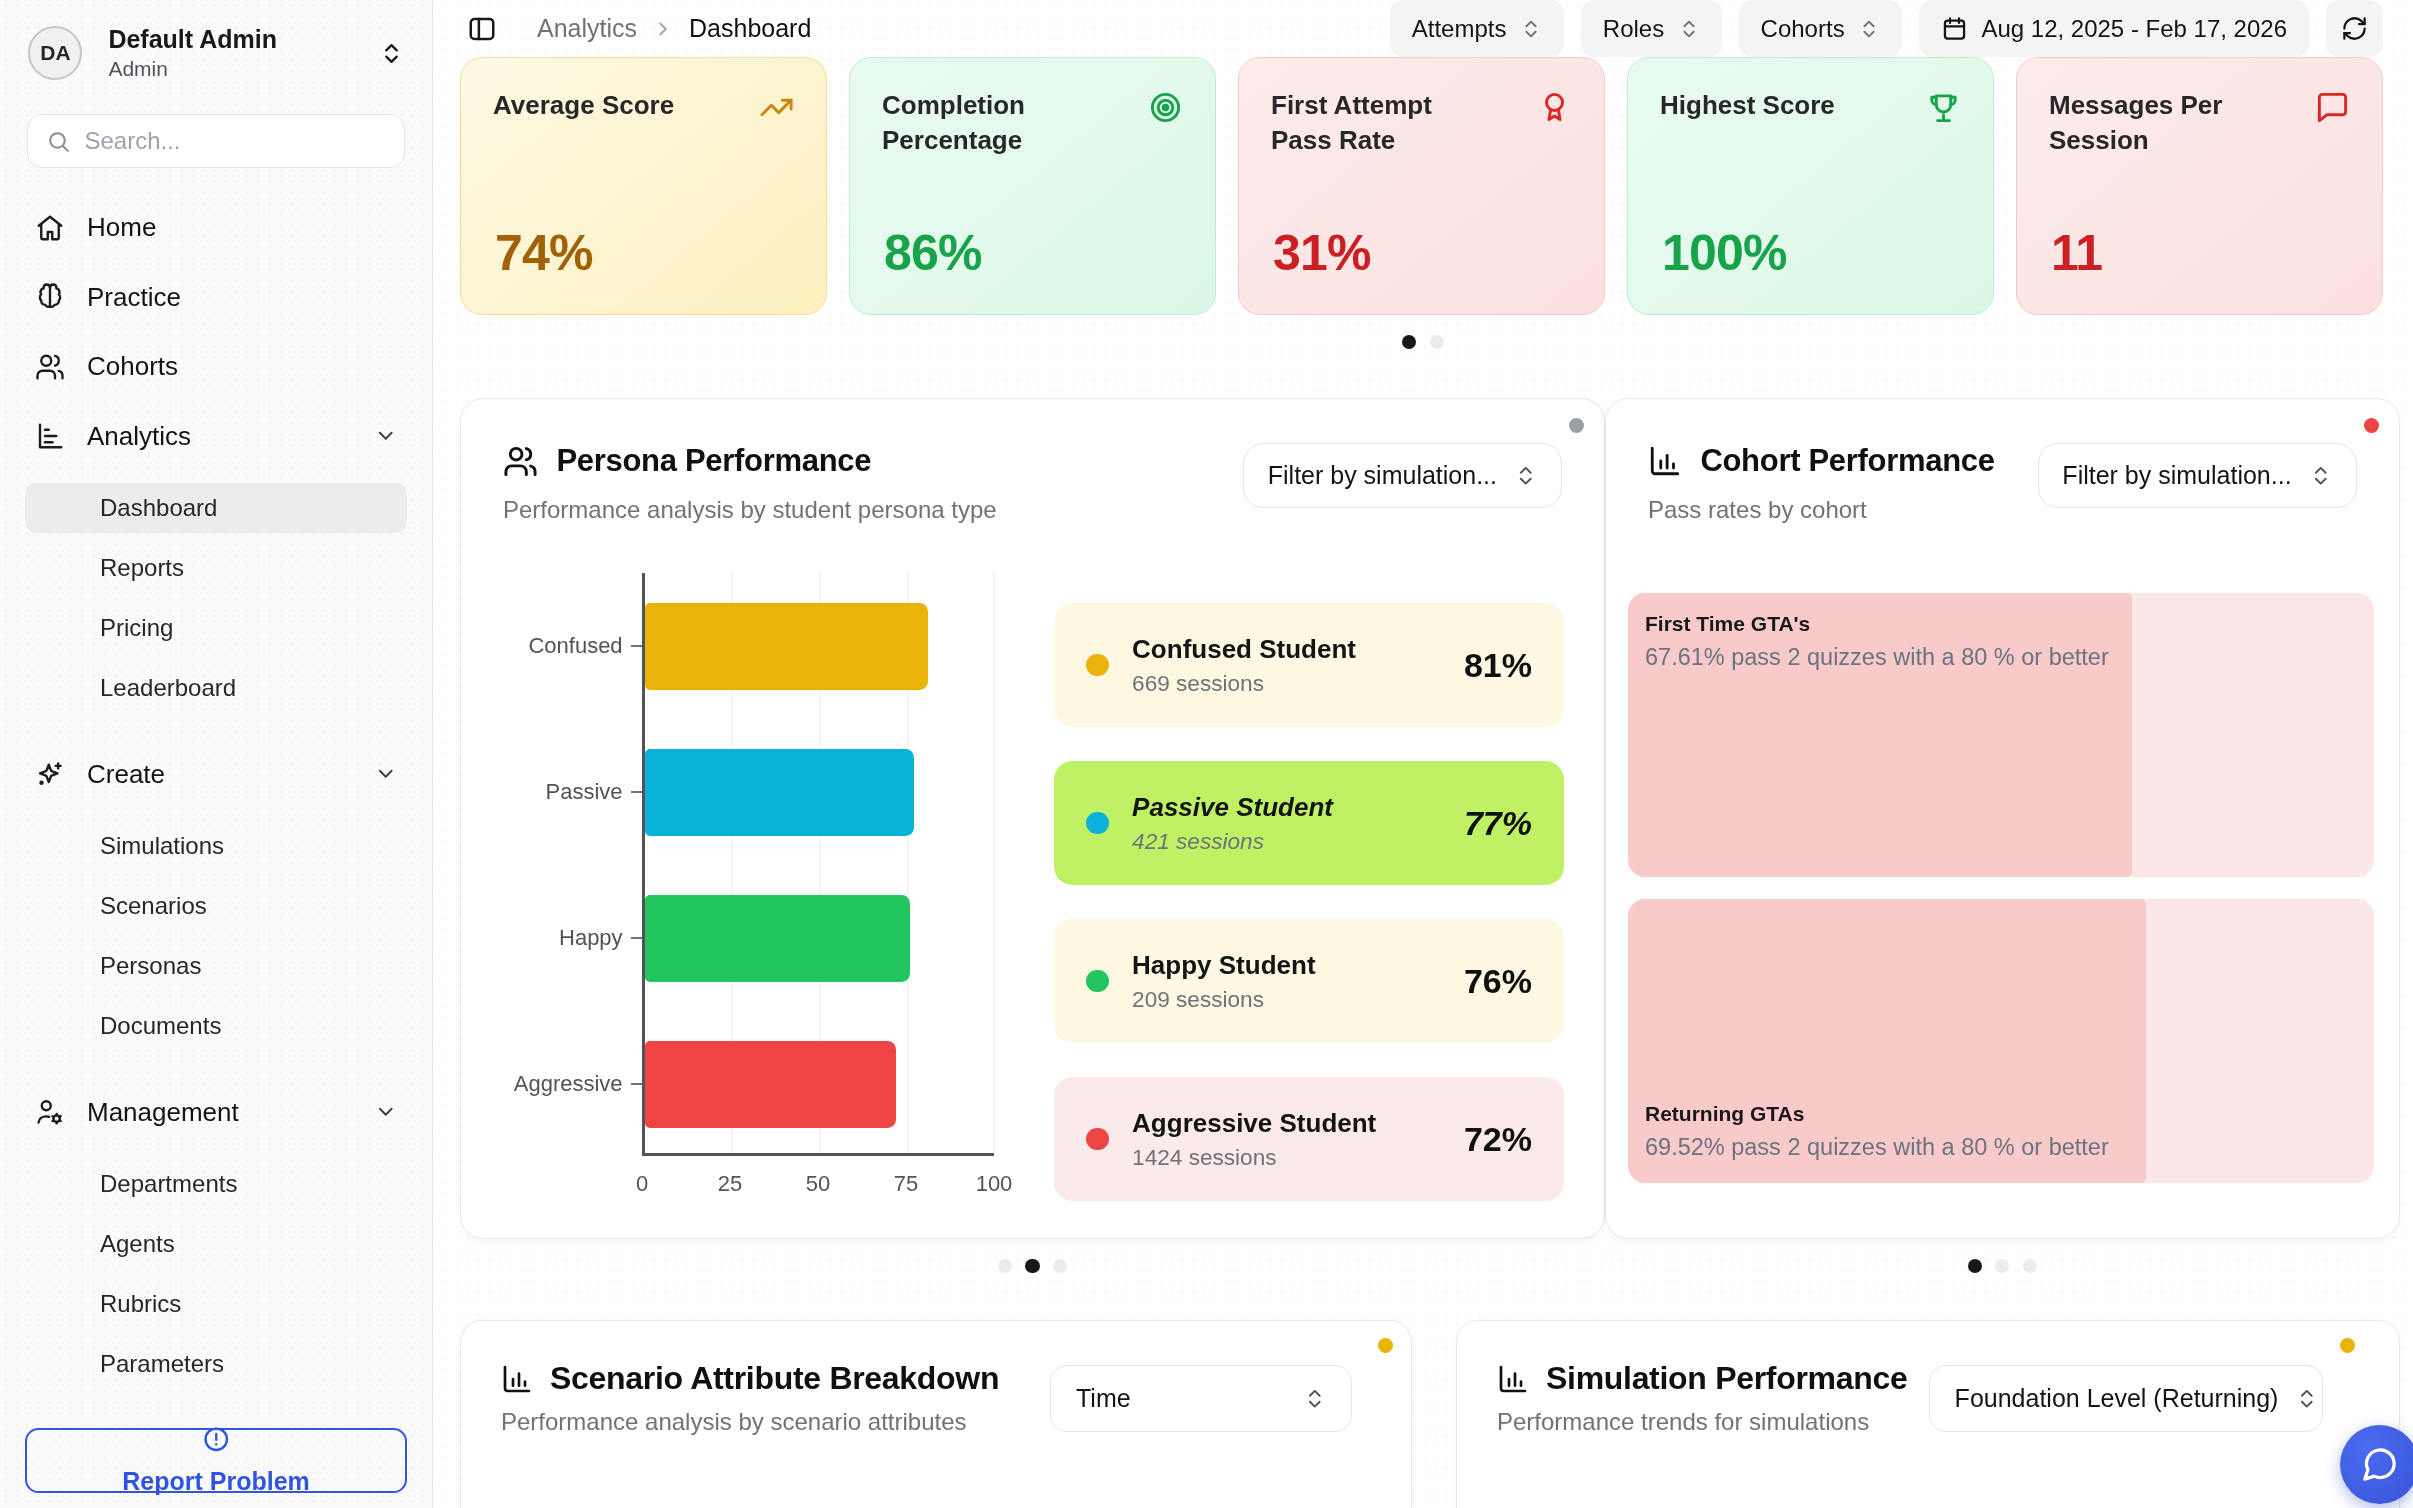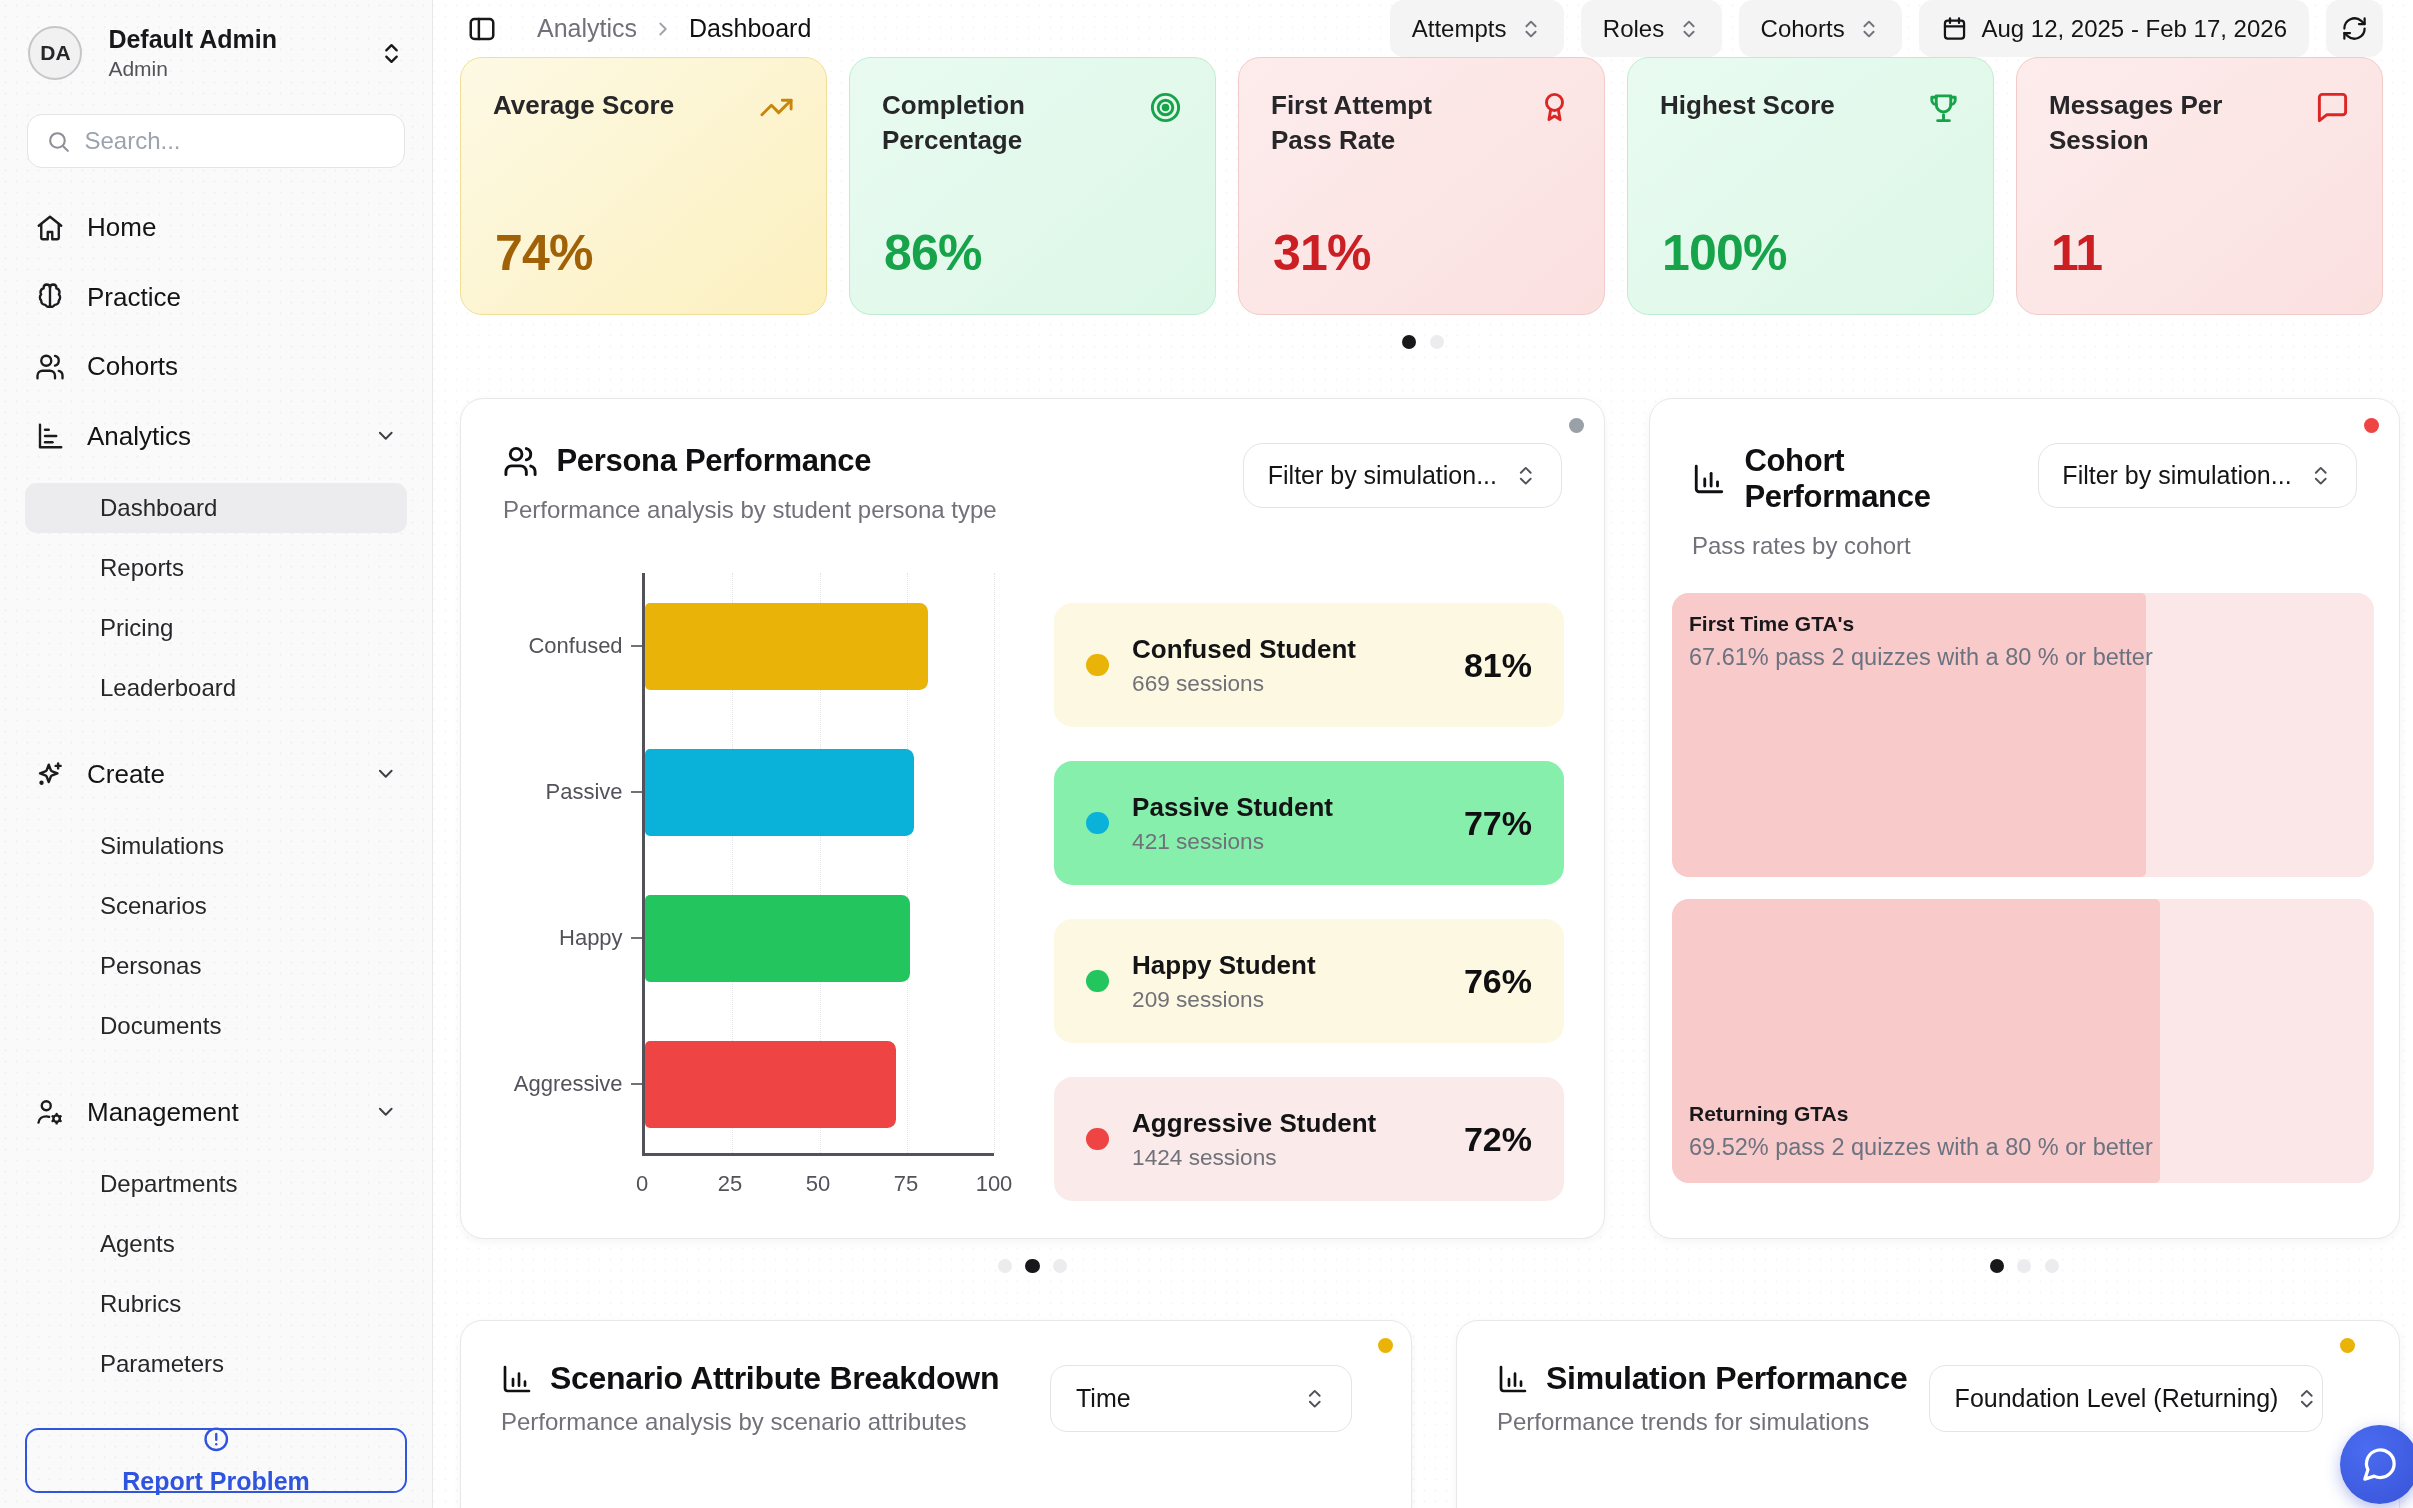--- a/index.html
+++ b/index.html
@@ -68,21 +68,21 @@
   .t-green { background:linear-gradient(140deg,#e9fbf1 0%,#dcf7e7 100%); border-color:#bfecd1; }
   .t-green .stat-value { color:#16a34a; } .t-green .stat-ico { color:#16a34a; }
   .t-red { background:linear-gradient(140deg,#fdecec 0%,#fbe0e0 100%); border-color:#f3caca; }
   .t-red .stat-value { color:#cc1f24; } .t-red .stat-ico { color:#dc2626; }
 
   .dots-row { display:flex; justify-content:center; gap:13.4px; margin-top:20px; }
   .dot { width:14.2px; height:14.2px; border-radius:50%; background:#ececee; cursor:pointer; }
   .dot.active { background:#18181b; }
 
   
-  .panels-row { display:flex; gap:44px; padding:0 13.4px 0 27px; margin-top:49px; align-items:flex-start; }
+  .panels-row { display:flex; padding:0 13.4px 0 27px; margin-top:49px; align-items:flex-start; }
   .panel-col { display:flex; flex-direction:column; align-items:center; }
   .panel { background:#fff; border:1.7px solid #e8e8ea; border-radius:23.5px; box-shadow:0 2.5px 8.4px rgba(0,0,0,0.045);
            position:relative; height:841px; width:100%; }
   .persona-col { width:1145px; flex:none; }
   .cohort-col { flex:1; min-width:0; }
   .corner-dot { position:absolute; top:18.4px; right:20px; width:15px; height:15px; border-radius:50%; }
   .panel-head { display:flex; justify-content:space-between; align-items:flex-start; padding:44px 42px 0; }
   .ph-title-row { display:flex; align-items:center; gap:18.4px; color:#101012; }
   .ph-title { font-size:31px; font-weight:700; letter-spacing:-0.3px; }
   .ph-sub { font-size:24px; color:#71717a; margin-top:17px; }
@@ -490,21 +490,21 @@
 
           <div class="legend">
             <div class="legend-item" style="background: rgb(252, 248, 226);">
               <span class="legend-dot" style="background: rgb(234, 179, 8);"></span>
               <span>
                 <div class="legend-name">Confused Student</div>
                 <div class="legend-sessions">669 sessions</div>
               </span>
               <span class="legend-value">81%</span>
             </div>
-            <div class="legend-item" style="background: #86efac;">
+            <div class="legend-item" style="background: #bef264; font-style: italic;">
               <span class="legend-dot" style="background: rgb(10, 178, 218);"></span>
               <span>
                 <div class="legend-name">Passive Student</div>
                 <div class="legend-sessions">421 sessions</div>
               </span>
               <span class="legend-value">77%</span>
             </div>
             <div class="legend-item" style="background: rgb(252, 248, 226);">
               <span class="legend-dot" style="background: rgb(34, 197, 94);"></span>
               <span>

